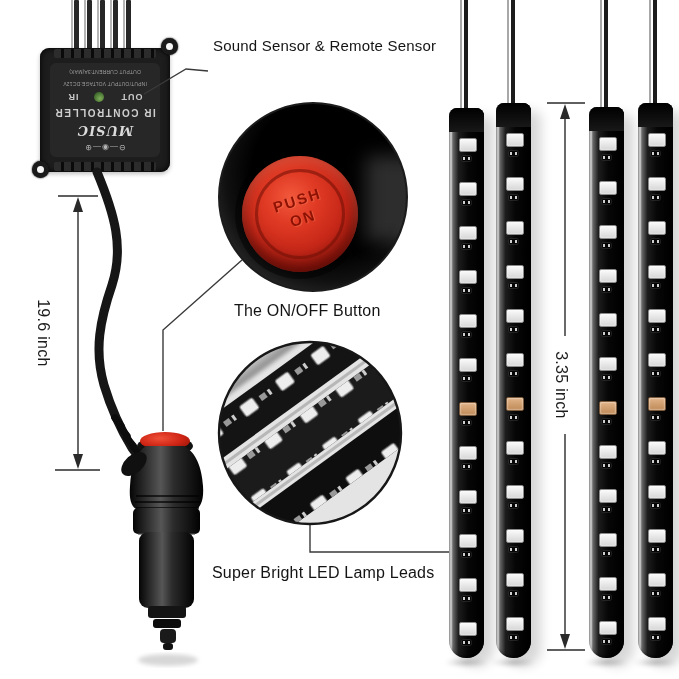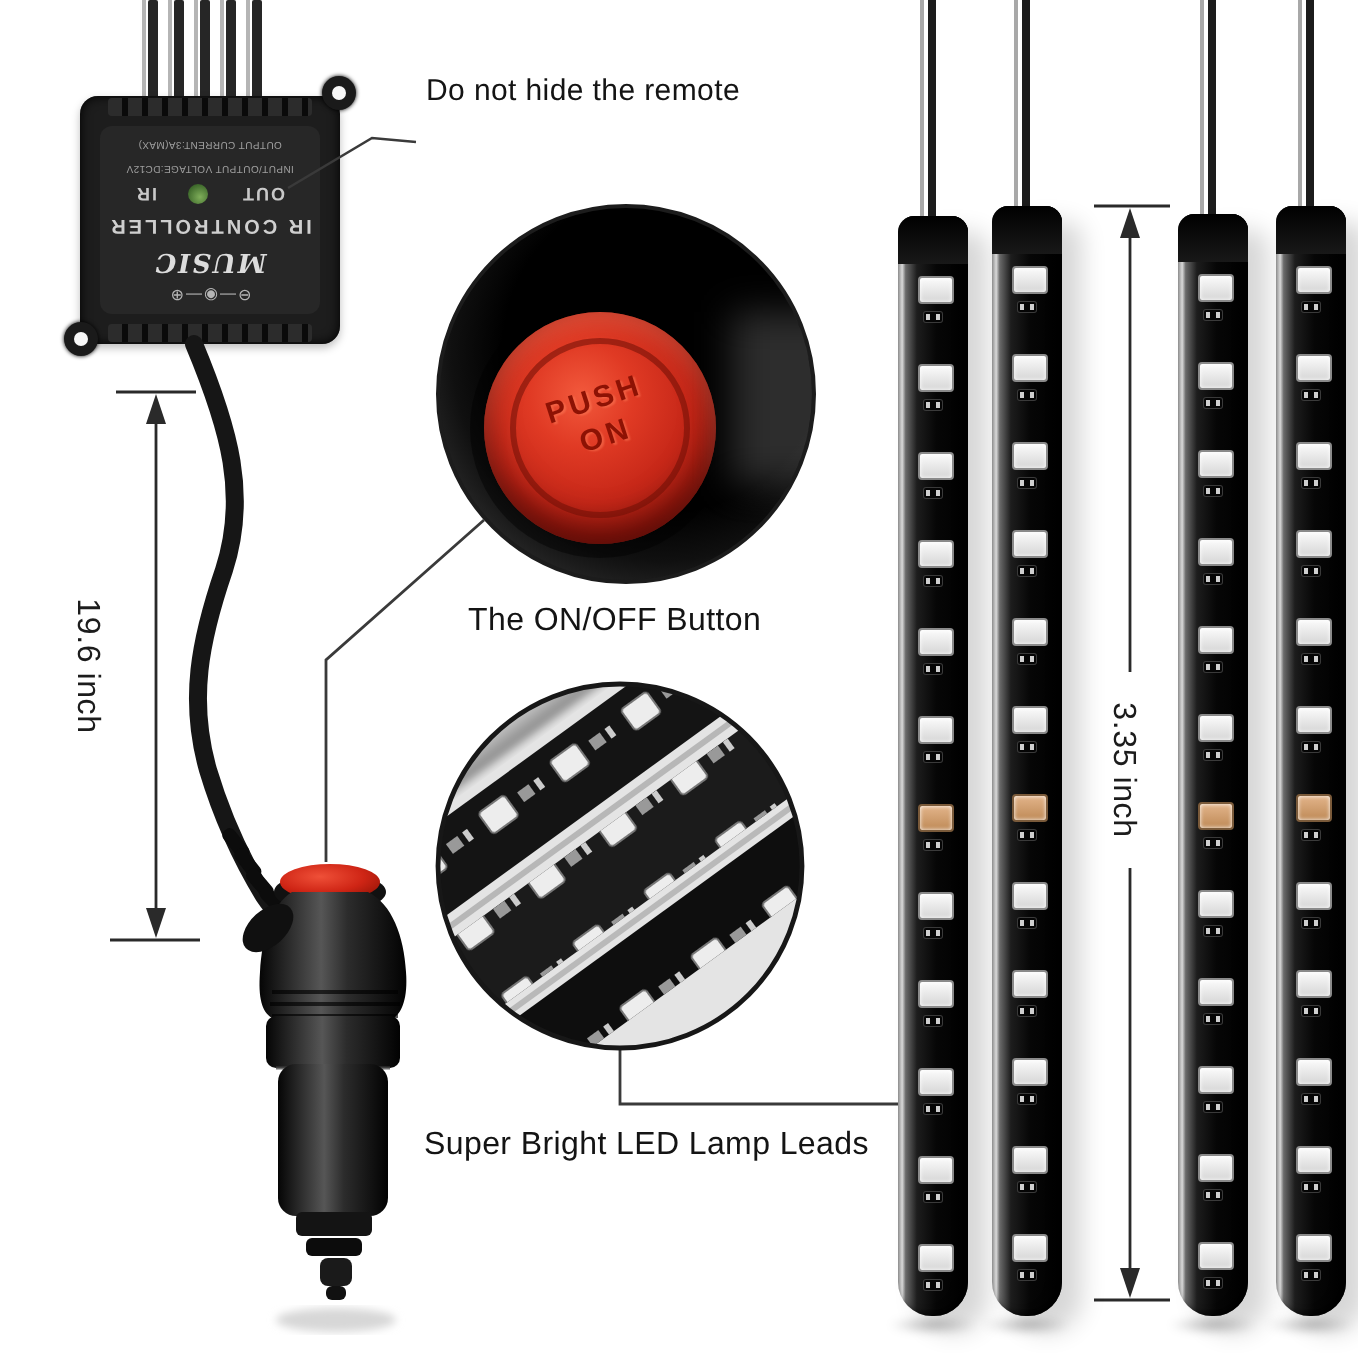--- a/index.html
+++ b/index.html
@@ -85,21 +85,21 @@
         <span>OUT</span>
         <span class="ir-dot"></span>
         <span>IR</span>
       </div>
       <div class="spec">INPUT/OUTPUT VOLTAGE:DC12V</div>
       <div class="spec">OUTPUT CURRENT:3A(MAX)</div>
     </div>
   </div>
 
   <div class="ann" style="left:213px;top:36px;">
-    <div>Do not hide the remote</div>
+    <div>Sound Sensor &amp; Remote Sensor</div>
   </div>
 
   <svg class="overlay" width="679" height="679" viewBox="0 0 679 679">
     <defs>
       <linearGradient id="plugG" x1="0" y1="0" x2="1" y2="0">
         <stop offset="0" stop-color="#050505"></stop>
           <stop offset=".22" stop-color="#2f2f2f"></stop>
         <stop offset=".42" stop-color="#565656"></stop>
           <stop offset=".6" stop-color="#2c2c2c"></stop>
         <stop offset="1" stop-color="#020202"></stop>

